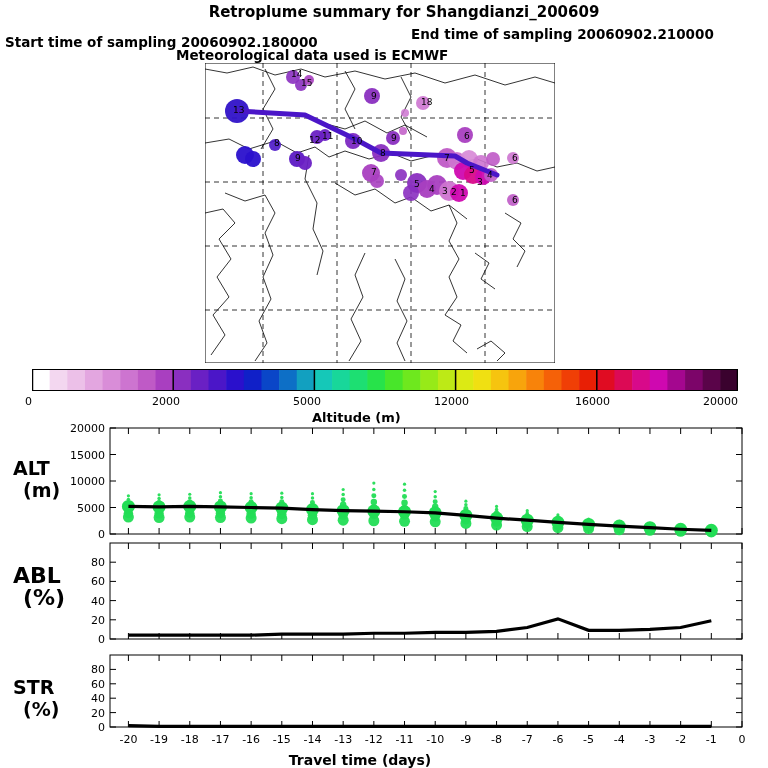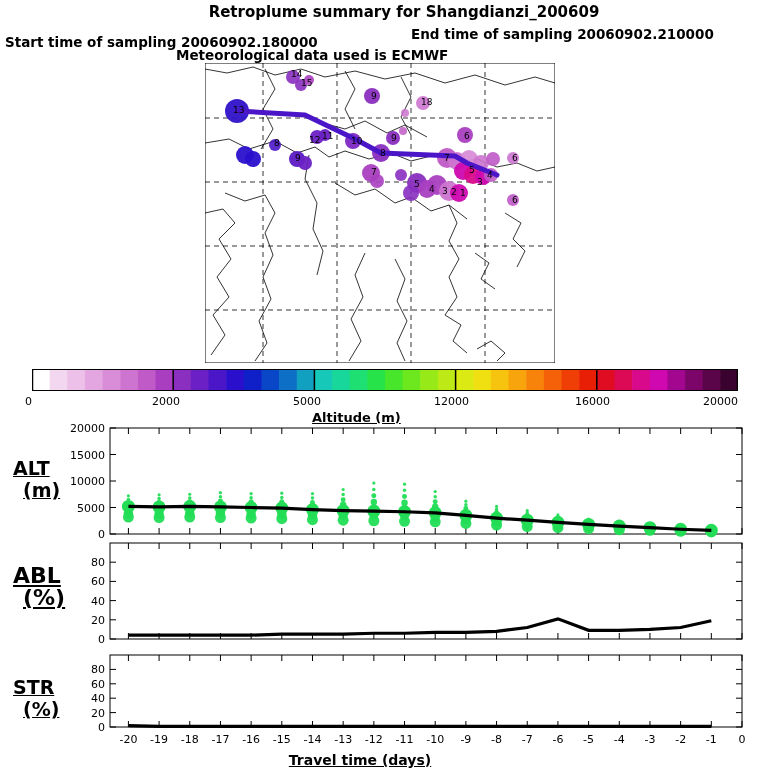--- a/index.html
+++ b/index.html
@@ -2,21 +2,21 @@
 <html><head>
 <meta charset="utf-8">
 <style>
   html,body{margin:0;padding:0;background:#ffffff;}
   body{width:768px;height:768px;font-family:"DejaVu Sans", sans-serif;color:#000;overflow:hidden;}
   #root{position:relative;width:768px;height:768px;padding-left:40px;}
   .abs{position:absolute;}
   .title{font-weight:bold;font-size:15px;text-align:center;width:100%;}
   .subt{font-weight:bold;font-size:13.5px;}
   .tick{font-size:11px;}
-  .bold{font-weight:bold;text-decoration:underline;}
+  .bold{font-weight:bold;}
   svg{display:block;}
 </style>
 </head>
 <body>
 
 <div id="root">
 
   <div class="abs title" style="left:0;top:3px;">Retroplume summary for Shangdianzi_200609</div>
 
   <div class="abs subt" style="left:5px;top:26px;margin-top:8px;">Start time of sampling 20060902.180000</div>

